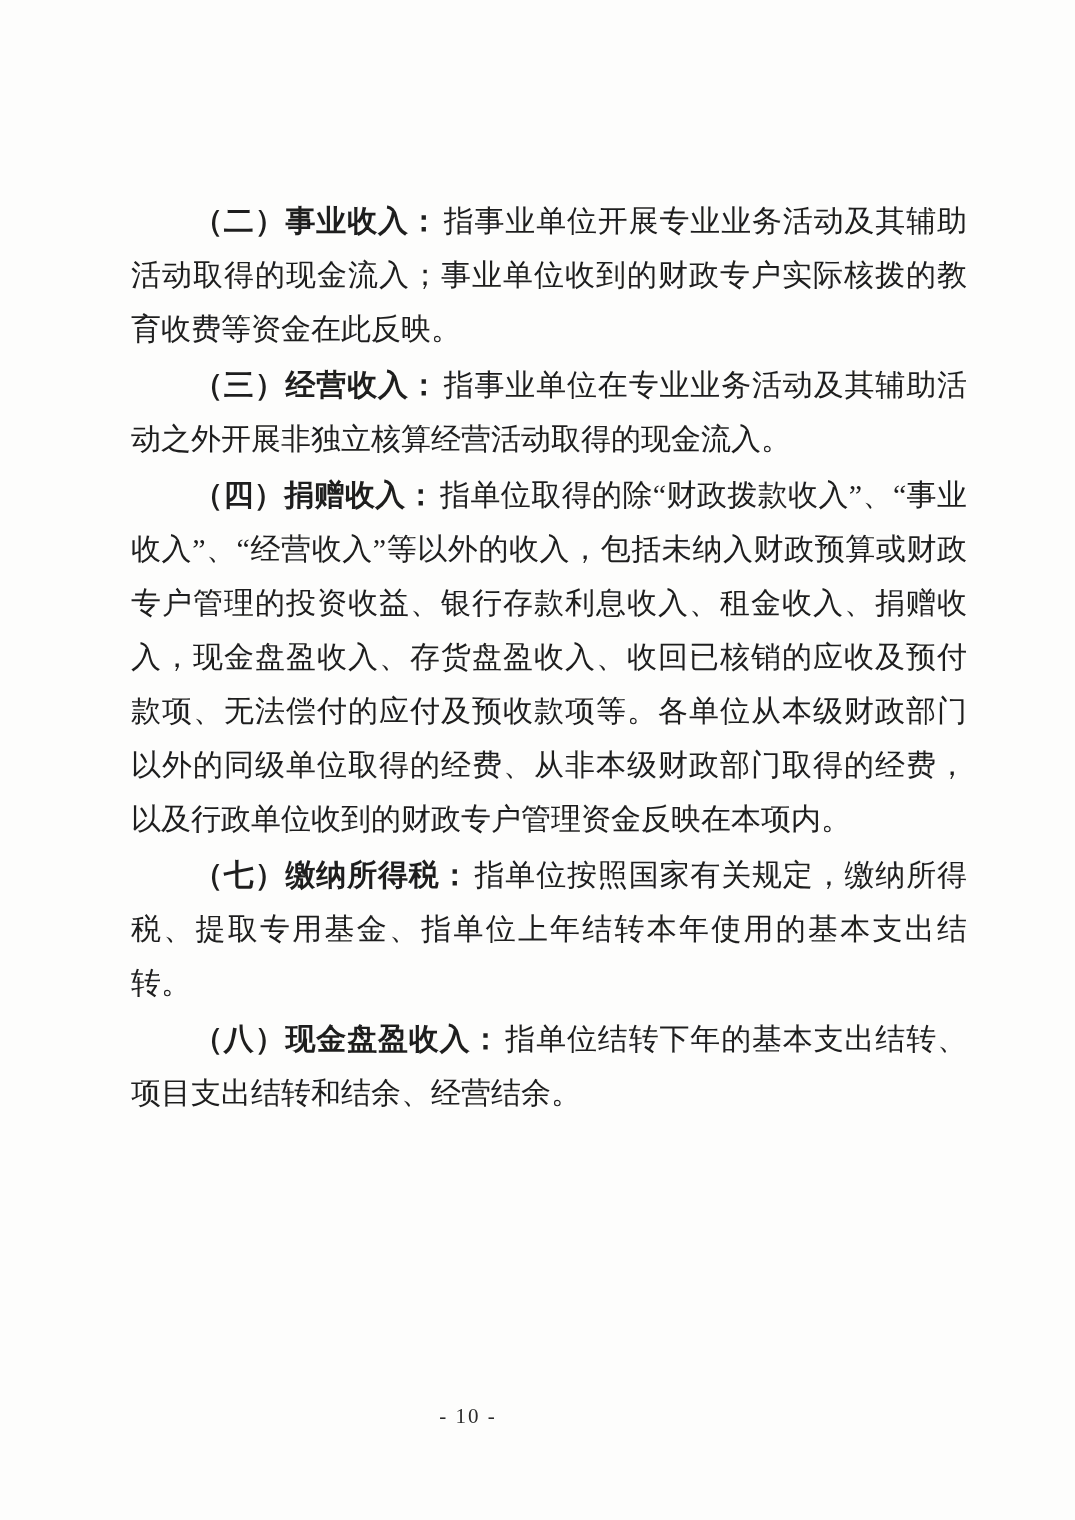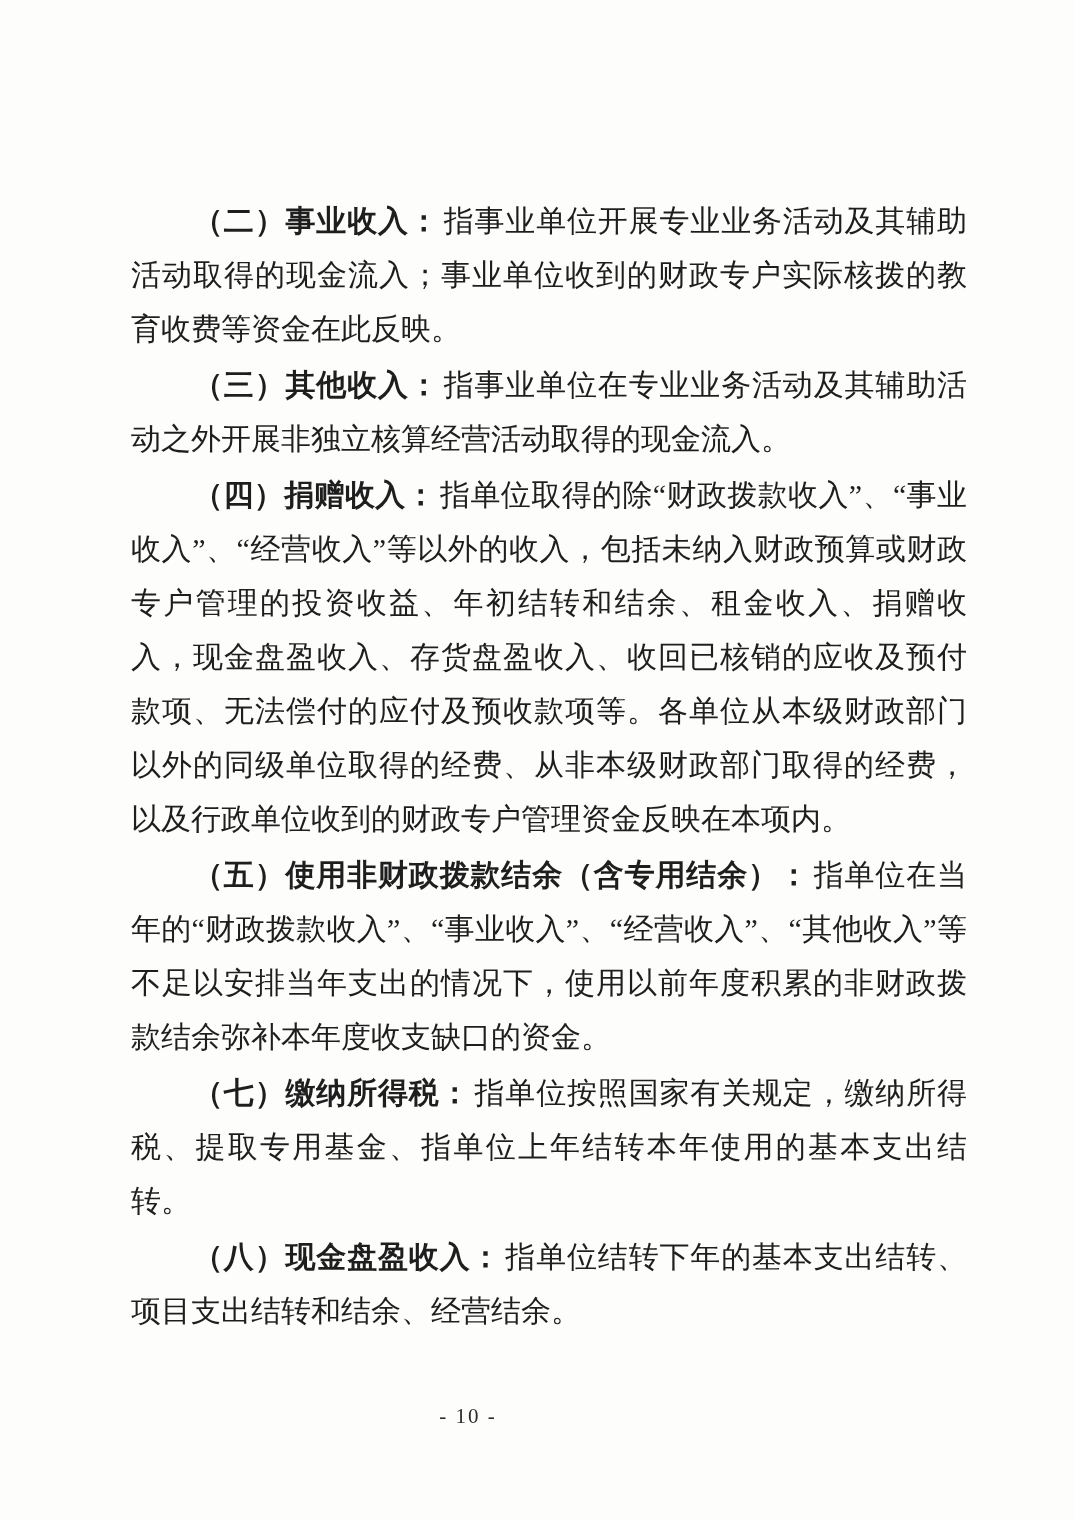--- a/index.html
+++ b/index.html
@@ -37,20 +37,19 @@
     font-size: 21px;
     color: #2a2a2a;
     letter-spacing: 2px;
   }
 </style>
 </head>
 <body>
 
 <div class="page">
   <p class="para"><span class="lead">（二）事业收入：</span><span>指事业单位开展专业业务活动及其辅助活动取得的现金流入；事业单位收到的财政专户实际核拨的教育收费等资金在此反映。</span></p>
-  <p class="para"><span class="lead">（三）其他收入：</span><span>指事业单位在专业业务活动及其辅助活动之外开展非独立核算经营活动取得的现金流入。</span></p>
-  <p class="para"><span class="lead">（四）捐赠收入：</span><span>指单位取得的除“财政拨款收入”、“事业收入”、“经营收入”等以外的收入，包括未纳入财政预算或财政专户管理的投资收益、年初结转和结余、租金收入、捐赠收入，现金盘盈收入、存货盘盈收入、收回已核销的应收及预付款项、无法偿付的应付及预收款项等。各单位从本级财政部门以外的同级单位取得的经费、从非本级财政部门取得的经费，以及行政单位收到的财政专户管理资金反映在本项内。</span></p>
-  <p class="para"><span class="lead">（五）使用非财政拨款结余（含专用结余）：</span><span>指单位在当年的“财政拨款收入”、“事业收入”、“经营收入”、“其他收入”等不足以安排当年支出的情况下，使用以前年度积累的非财政拨款结余弥补本年度收支缺口的资金。</span></p>
+  <p class="para"><span class="lead">（三）经营收入：</span><span>指事业单位在专业业务活动及其辅助活动之外开展非独立核算经营活动取得的现金流入。</span></p>
+  <p class="para"><span class="lead">（四）捐赠收入：</span><span>指单位取得的除“财政拨款收入”、“事业收入”、“经营收入”等以外的收入，包括未纳入财政预算或财政专户管理的投资收益、银行存款利息收入、租金收入、捐赠收入，现金盘盈收入、存货盘盈收入、收回已核销的应收及预付款项、无法偿付的应付及预收款项等。各单位从本级财政部门以外的同级单位取得的经费、从非本级财政部门取得的经费，以及行政单位收到的财政专户管理资金反映在本项内。</span></p>
   <p class="para"><span class="lead">（七）缴纳所得税：</span><span>指单位按照国家有关规定，缴纳所得税、提取专用基金、指单位上年结转本年使用的基本支出结转。</span></p>
   <p class="para"><span class="lead">（八）现金盘盈收入：</span><span>指单位结转下年的基本支出结转、项目支出结转和结余、经营结余。</span></p>
 </div>
 
 <div class="footer">- 10 -</div>
 
 </body></html>

